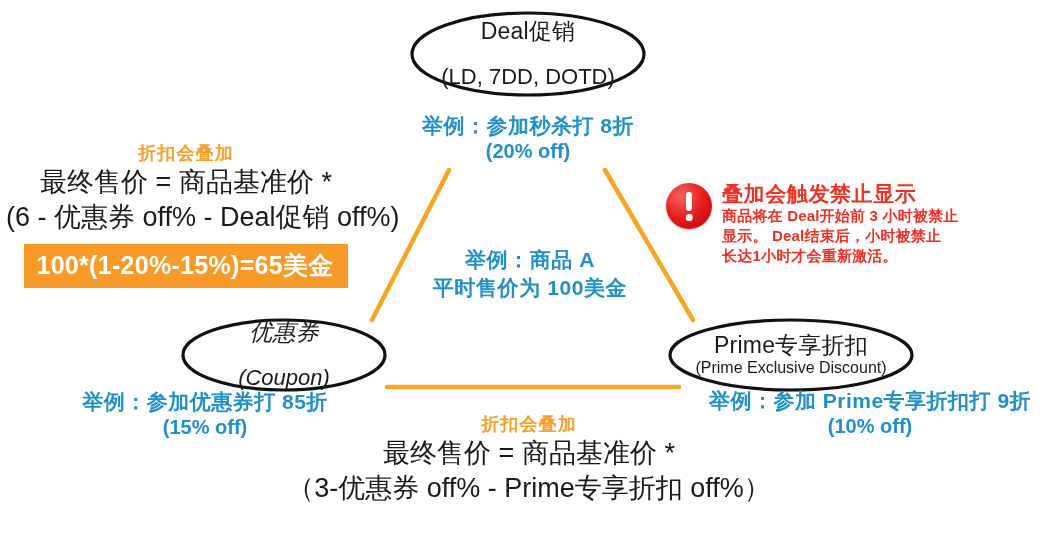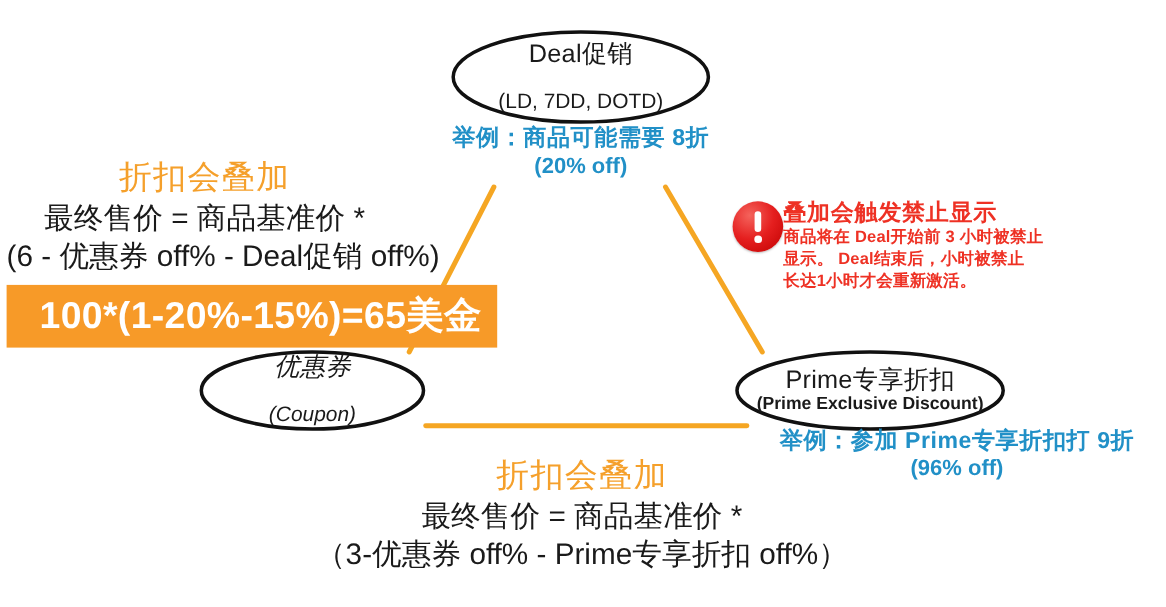--- a/index.html
+++ b/index.html
@@ -45,27 +45,27 @@
     line-height: 1.12;
     text-align: center;
     white-space: nowrap;
   }
   .node-title {
     font-size: 23px;
     font-weight: 400;
     letter-spacing: 0.2px;
   }
   .node-sub {
-    font-size: 19px;
+    font-size: 22px;
     font-weight: 400;
     margin-top: 20px;
   }
   .node-sub-small {
     font-size: 16px;
-    font-weight: 700;
+    font-weight: 400;
   }
 
   .blue-note {
     position: absolute;
     color: #2190C7;
     font-weight: bold;
     text-align: center;
     line-height: 1.22;
     white-space: nowrap;
   }
@@ -82,40 +82,40 @@
     letter-spacing: 0.6px;
     white-space: nowrap;
   }
 
   .formula-block {
     position: absolute;
     text-align: center;
   }
   .formula-title {
     color: #F5A02B;
-    font-weight: normal;
-    font-size: 30px;
+    font-weight: bold;
+    font-size: 18px;
     letter-spacing: 1.2px;
     line-height: 1.3;
     white-space: nowrap;
   }
   .formula-body {
     color: #1a1a1a;
     font-size: 27px;
     line-height: 1.3;
     white-space: nowrap;
   }
   .formula-result {
     display: inline-block;
     background: #F79A28;
     color: #ffffff;
     font-weight: bold;
-    font-size: 34px;
+    font-size: 25px;
     letter-spacing: 0.3px;
-    padding: 5px 14px 6px 30px;
+    padding: 5px 14px 6px 12px;
     white-space: nowrap;
   }
   .result-wrap { margin-top: 8px; }
 
   .warning {
     position: absolute;
     display: flex;
     align-items: flex-start;
   }
   .warning-icon {
@@ -145,20 +145,21 @@
     height: 19px;
     border-radius: 3px;
   }
   .warning-icon .bang-dot {
     top: 31px;
     width: 6.5px;
     height: 6.5px;
     border-radius: 50%;
   }
   .warning-text {
+    margin-left: 10px;
     color: #EE3124;
     white-space: nowrap;
   }
   .warning-title {
     font-weight: bold;
     font-size: 21px;
     letter-spacing: 0.6px;
     line-height: 1.2;
   }
   .warning-body {
@@ -172,32 +173,32 @@
 <body>
 
 <div id="canvas">
 
   <svg id="triangle-svg" viewBox="0 0 1060 552">
     <line x1="449" y1="170" x2="372" y2="320" stroke="#F5A623" stroke-width="4.5" stroke-linecap="round"></line>
     <line x1="605" y1="170" x2="693" y2="320" stroke="#F5A623" stroke-width="4.5" stroke-linecap="round"></line>
     <line x1="387" y1="387" x2="679" y2="387" stroke="#F5A623" stroke-width="4.5" stroke-linecap="round"></line>
   </svg>
 
-  <div class="node" style="left:409px; top:26px; width:238px; height:88px;">
+  <div class="node" style="left:409px; top:10px; width:238px; height:88px;">
     <svg class="node-ellipse" width="238" height="88" viewBox="0 0 238 88">
       <ellipse cx="119" cy="44" rx="116" ry="41" fill="#ffffff" stroke="#111111" stroke-width="3.2"></ellipse>
     </svg>
     <div class="node-label">
       <div class="node-title">Deal促销</div>
       <div class="node-sub">(LD, 7DD, DOTD)</div>
     </div>
   </div>
 
   <div class="blue-note" style="left:386px; top:113px; width:284px;">
-    <div class="blue-line-1">举例：商品可能需要 8折</div>
+    <div class="blue-line-1">举例：参加秒杀打 8折</div>
     <div class="blue-line-2">(20% off)</div>
   </div>
 
   <div class="formula-block" style="left:6px; top:142px; width:360px;">
     <div class="formula-title">折扣会叠加</div>
     <div class="formula-body">最终售价 = 商品基准价 *</div>
     <div class="formula-body">(6 - 优惠券 off% - Deal促销 off%)</div>
     <div class="result-wrap">
       <span class="formula-result">100*(1-20%-15%)=65美金</span>
     </div>
@@ -210,45 +211,53 @@
       <div class="bang-dot"></div>
     </div>
     <div class="warning-text">
       <div class="warning-title">叠加会触发禁止显示</div>
       <div class="warning-body">商品将在 Deal开始前 3 小时被禁止</div>
       <div class="warning-body">显示。 Deal结束后，小时被禁止</div>
       <div class="warning-body">长达1小时才会重新激活。</div>
     </div>
   </div>
 
+  <div class="center-note" style="left:388px; top:246px; width:284px;">
+    <div>举例：商品 A</div>
+    <div>平时售价为 100美金</div>
+  </div>
 
   <div class="node" style="left:180px; top:317px; width:208px; height:76px;font-style:italic;">
     <svg class="node-ellipse" width="208" height="76" viewBox="0 0 208 76">
       <ellipse cx="104" cy="38" rx="101" ry="35" fill="#ffffff" stroke="#111111" stroke-width="3.2"></ellipse>
     </svg>
     <div class="node-label">
       <div class="node-title">优惠券</div>
       <div class="node-sub">(Coupon)</div>
     </div>
   </div>
 
+  <div class="blue-note" style="left:60px; top:389px; width:290px;">
+    <div class="blue-line-1">举例：参加优惠券打 85折</div>
+    <div class="blue-line-2">(15% off)</div>
+  </div>
 
   <div class="node" style="left:667px; top:317px; width:248px; height:76px;">
     <svg class="node-ellipse" width="248" height="76" viewBox="0 0 248 76">
       <ellipse cx="124" cy="38" rx="121" ry="35" fill="#ffffff" stroke="#111111" stroke-width="3.2"></ellipse>
     </svg>
     <div class="node-label">
       <div class="node-title">Prime专享折扣</div>
       <div class="node-sub-small">(Prime Exclusive Discount)</div>
     </div>
   </div>
 
   <div class="blue-note" style="left:690px; top:388px; width:360px;">
     <div class="blue-line-1">举例：参加 Prime专享折扣打 9折</div>
-    <div class="blue-line-2">(96% off)</div>
+    <div class="blue-line-2">(10% off)</div>
   </div>
 
   <div class="formula-block" style="left:259px; top:413px; width:540px;">
     <div class="formula-title">折扣会叠加</div>
     <div class="formula-body">最终售价 = 商品基准价 *</div>
     <div class="formula-body">（3-优惠券 off% - Prime专享折扣 off%）</div>
   </div>
 
 </div>
 

